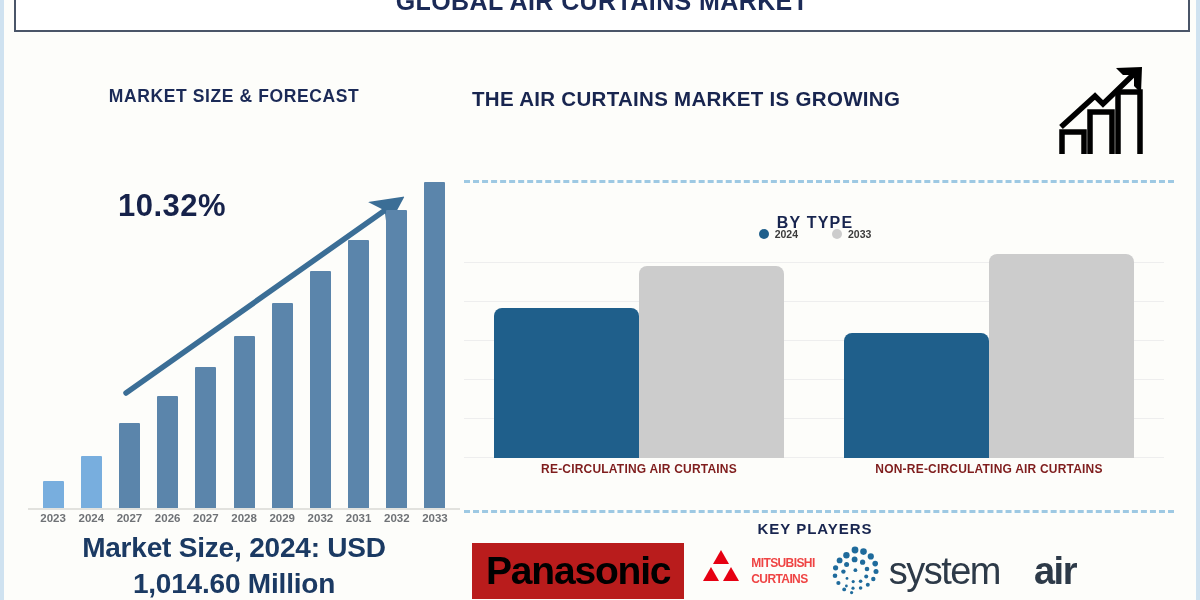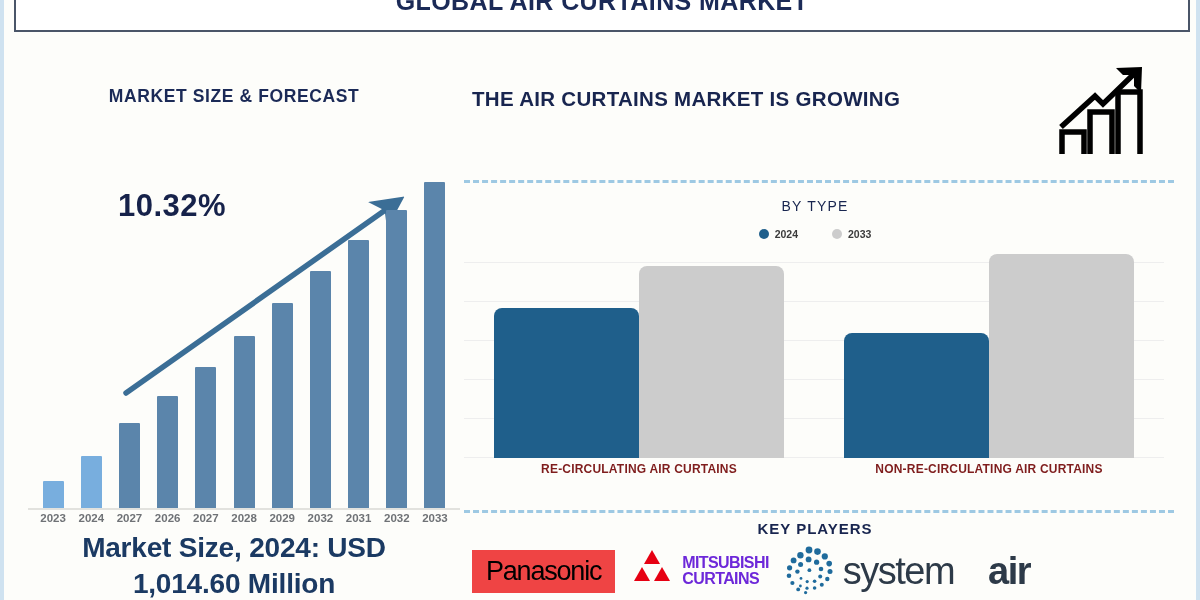--- a/index.html
+++ b/index.html
@@ -146,25 +146,25 @@
     position: absolute;
     left: 4px;
     width: 710px; height: 0;
     border-top: 3px dashed #9ec9e3;
   }
   #divider-1 { top: 142px; }
   #divider-2 { top: 472px; }
 
   #by-type-title {
     position: absolute;
-    left: 0; top: 160px;
+    left: 0; top: 176px;
     width: 710px;
     text-align: center;
-    font-size: 14px;
-    font-weight: normal;
+    font-size: 16px;
+    font-weight: bold;
     color: #18254f;
     letter-spacing: 1.2px;
   }
   #legend {
     position: absolute;
     left: 0; top: 190px;
     width: 710px;
     display: flex;
     justify-content: center;
     gap: 34px;
@@ -233,33 +233,33 @@
   #logos {
     position: absolute;
     left: 12px; top: 504px;
     width: 690px; height: 58px;
     display: flex;
     align-items: center;
     gap: 14px;
   }
   .logo-cell { display: flex; align-items: center; }
   #logo-panasonic {
-    background: #ef4444;
+    background: #b91c1c;
     padding: 6px 14px;
-    font-size: 27px;
-    font-weight: normal;
+    font-size: 39px;
+    font-weight: bold;
     color: #000000;
     letter-spacing: -1.2px;
     font-family: "Liberation Sans", sans-serif;
   }
   #logo-mitsubishi { display: flex; align-items: center; gap: 7px; }
   #mitsubishi-wordmark {
-    font-size: 16px;
-    font-weight: bold;
-    color: #6d28d9;
+    font-size: 12px;
+    font-weight: bold;
+    color: #ef4444;
     line-height: 16px;
     letter-spacing: -0.6px;
   }
   #logo-systemair { display: flex; align-items: center; gap: 8px; }
   #systemair-wordmark {
     font-size: 38px;
     color: #2d3a48;
     letter-spacing: -1.5px;
     line-height: 40px;
   }

